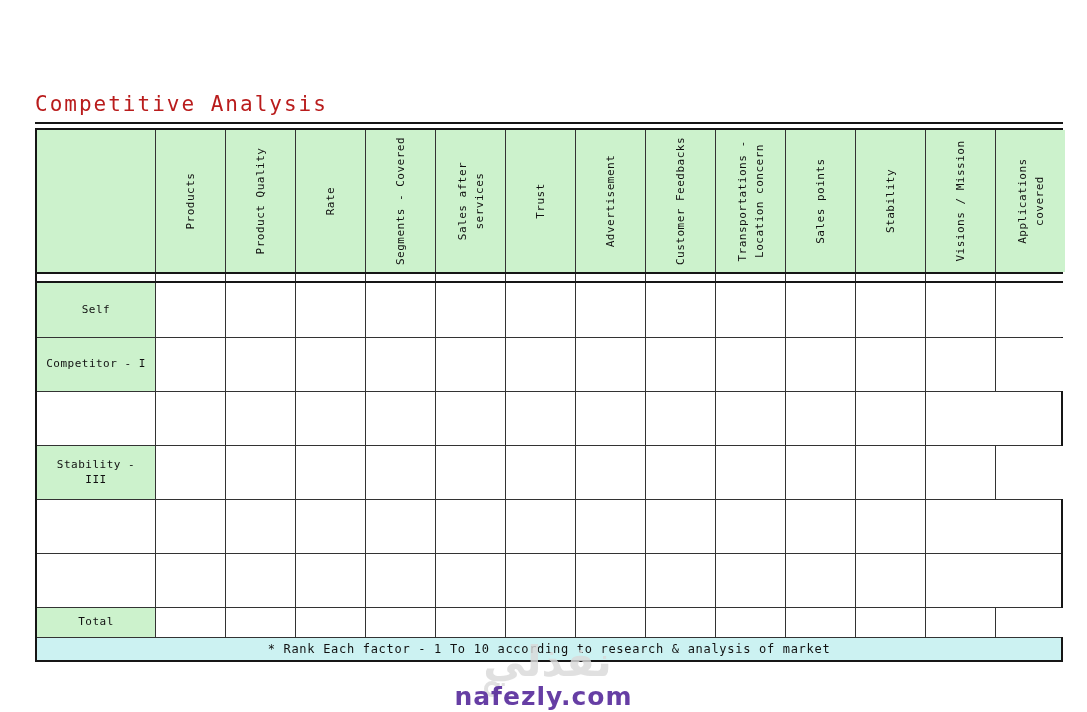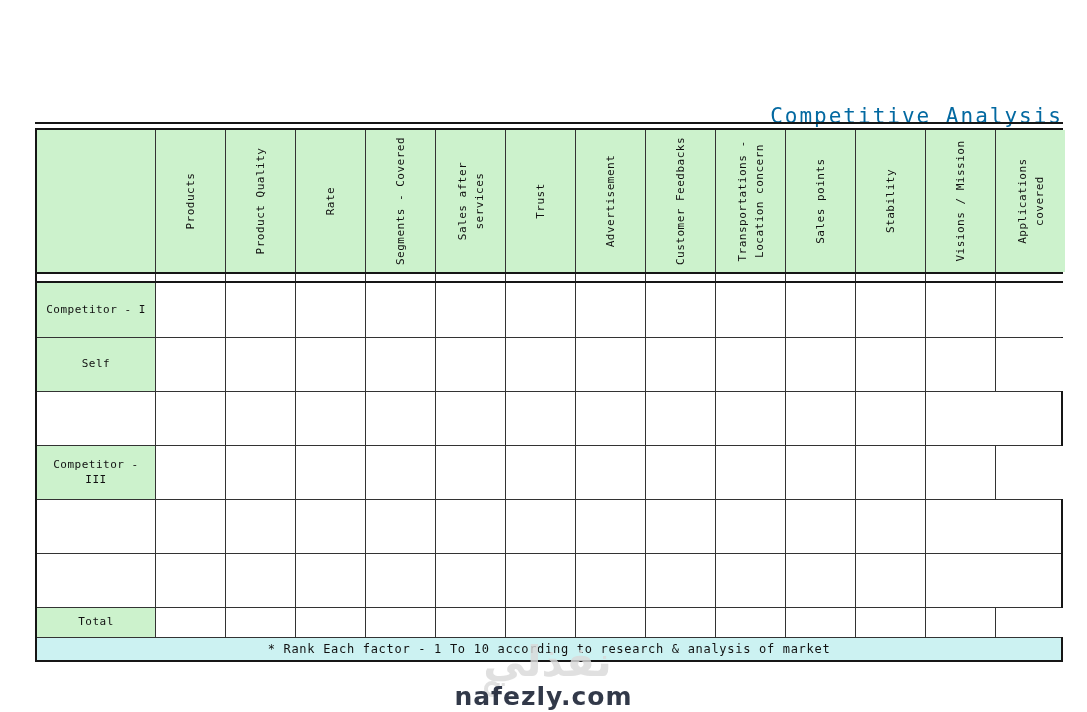--- a/index.html
+++ b/index.html
@@ -5,23 +5,23 @@
   html,body{margin:0;padding:0;background:#fff;}
   .stage{
     position:relative;
     width:1087px;height:712px;
     background:#ffffff;
     overflow:hidden;
     font-family:"DejaVu Sans Mono","Liberation Mono",monospace;
     color:#111;
   }
   .title{
-    position:absolute;left:35px;top:104px;width:1028px;
-    text-align:right;
-    font-size:21px;letter-spacing:2px;color:#0369a1;
+    position:absolute;left:35px;top:92px;width:1028px;
+    text-align:left;
+    font-size:21px;letter-spacing:2px;color:#b91c1c;
     white-space:nowrap;
   }
   .topline{
     position:absolute;left:35px;top:122px;width:1028px;height:2px;
     background:#161616;
   }
   .tbl{
     position:absolute;left:35px;top:128px;width:1028px;
     border:2px solid #161616;
     background:#fff;
@@ -86,21 +86,21 @@
     width:8px;height:8px;border-radius:50%;
     border:4px solid #dadada;opacity:0.82;
     z-index:5;pointer-events:none;
   }
   .wm-site{
     position:absolute;left:0;right:0;top:684px;
     text-align:center;
     font-family:"DejaVu Sans","Liberation Sans",sans-serif;
     font-weight:bold;font-size:25px;line-height:1;
     letter-spacing:1px;
-    color:#0f172a;opacity:0.85;
+    color:#4c1d95;opacity:0.85;
     z-index:5;pointer-events:none;
   }
 </style>
 </head>
 <body>
 
 <div class="stage">
 
   <div class="title">Competitive Analysis</div>
 
@@ -163,68 +163,68 @@
         <div class="cell"></div>
         <div class="cell"></div>
         <div class="cell"></div>
         <div class="cell"></div>
         <div class="cell"></div>
         <div class="cell"></div>
         <div class="cell"></div>
         <div class="cell"></div>
       </div>
       <div class="row body">
+        <div class="cell label-cell">Self</div>
+        <div class="cell"></div>
+        <div class="cell"></div>
+        <div class="cell"></div>
+        <div class="cell"></div>
+        <div class="cell"></div>
+        <div class="cell"></div>
+        <div class="cell"></div>
+        <div class="cell"></div>
+        <div class="cell"></div>
+        <div class="cell"></div>
+        <div class="cell"></div>
+        <div class="cell"></div>
+        <div class="cell"></div>
+      </div>
+      <div class="row body">
         <div class="cell label-cell">Competitor - I</div>
         <div class="cell"></div>
         <div class="cell"></div>
         <div class="cell"></div>
         <div class="cell"></div>
         <div class="cell"></div>
         <div class="cell"></div>
         <div class="cell"></div>
         <div class="cell"></div>
         <div class="cell"></div>
         <div class="cell"></div>
         <div class="cell"></div>
         <div class="cell"></div>
         <div class="cell"></div>
       </div>
       <div class="row body">
-        <div class="cell label-cell">Self</div>
-        <div class="cell"></div>
-        <div class="cell"></div>
-        <div class="cell"></div>
-        <div class="cell"></div>
-        <div class="cell"></div>
-        <div class="cell"></div>
-        <div class="cell"></div>
-        <div class="cell"></div>
-        <div class="cell"></div>
-        <div class="cell"></div>
-        <div class="cell"></div>
-        <div class="cell"></div>
-        <div class="cell"></div>
-      </div>
-      <div class="row body">
-        <div class="cell"></div>
-        <div class="cell"></div>
-        <div class="cell"></div>
-        <div class="cell"></div>
-        <div class="cell"></div>
-        <div class="cell"></div>
-        <div class="cell"></div>
-        <div class="cell"></div>
-        <div class="cell"></div>
-        <div class="cell"></div>
-        <div class="cell"></div>
-        <div class="cell"></div>
-        <div class="cell"></div>
-      </div>
-      <div class="row body">
-        <div class="cell label-cell">Competitor -
+        <div class="cell"></div>
+        <div class="cell"></div>
+        <div class="cell"></div>
+        <div class="cell"></div>
+        <div class="cell"></div>
+        <div class="cell"></div>
+        <div class="cell"></div>
+        <div class="cell"></div>
+        <div class="cell"></div>
+        <div class="cell"></div>
+        <div class="cell"></div>
+        <div class="cell"></div>
+        <div class="cell"></div>
+      </div>
+      <div class="row body">
+        <div class="cell label-cell">Stability -
 III</div>
         <div class="cell"></div>
         <div class="cell"></div>
         <div class="cell"></div>
         <div class="cell"></div>
         <div class="cell"></div>
         <div class="cell"></div>
         <div class="cell"></div>
         <div class="cell"></div>
         <div class="cell"></div>

